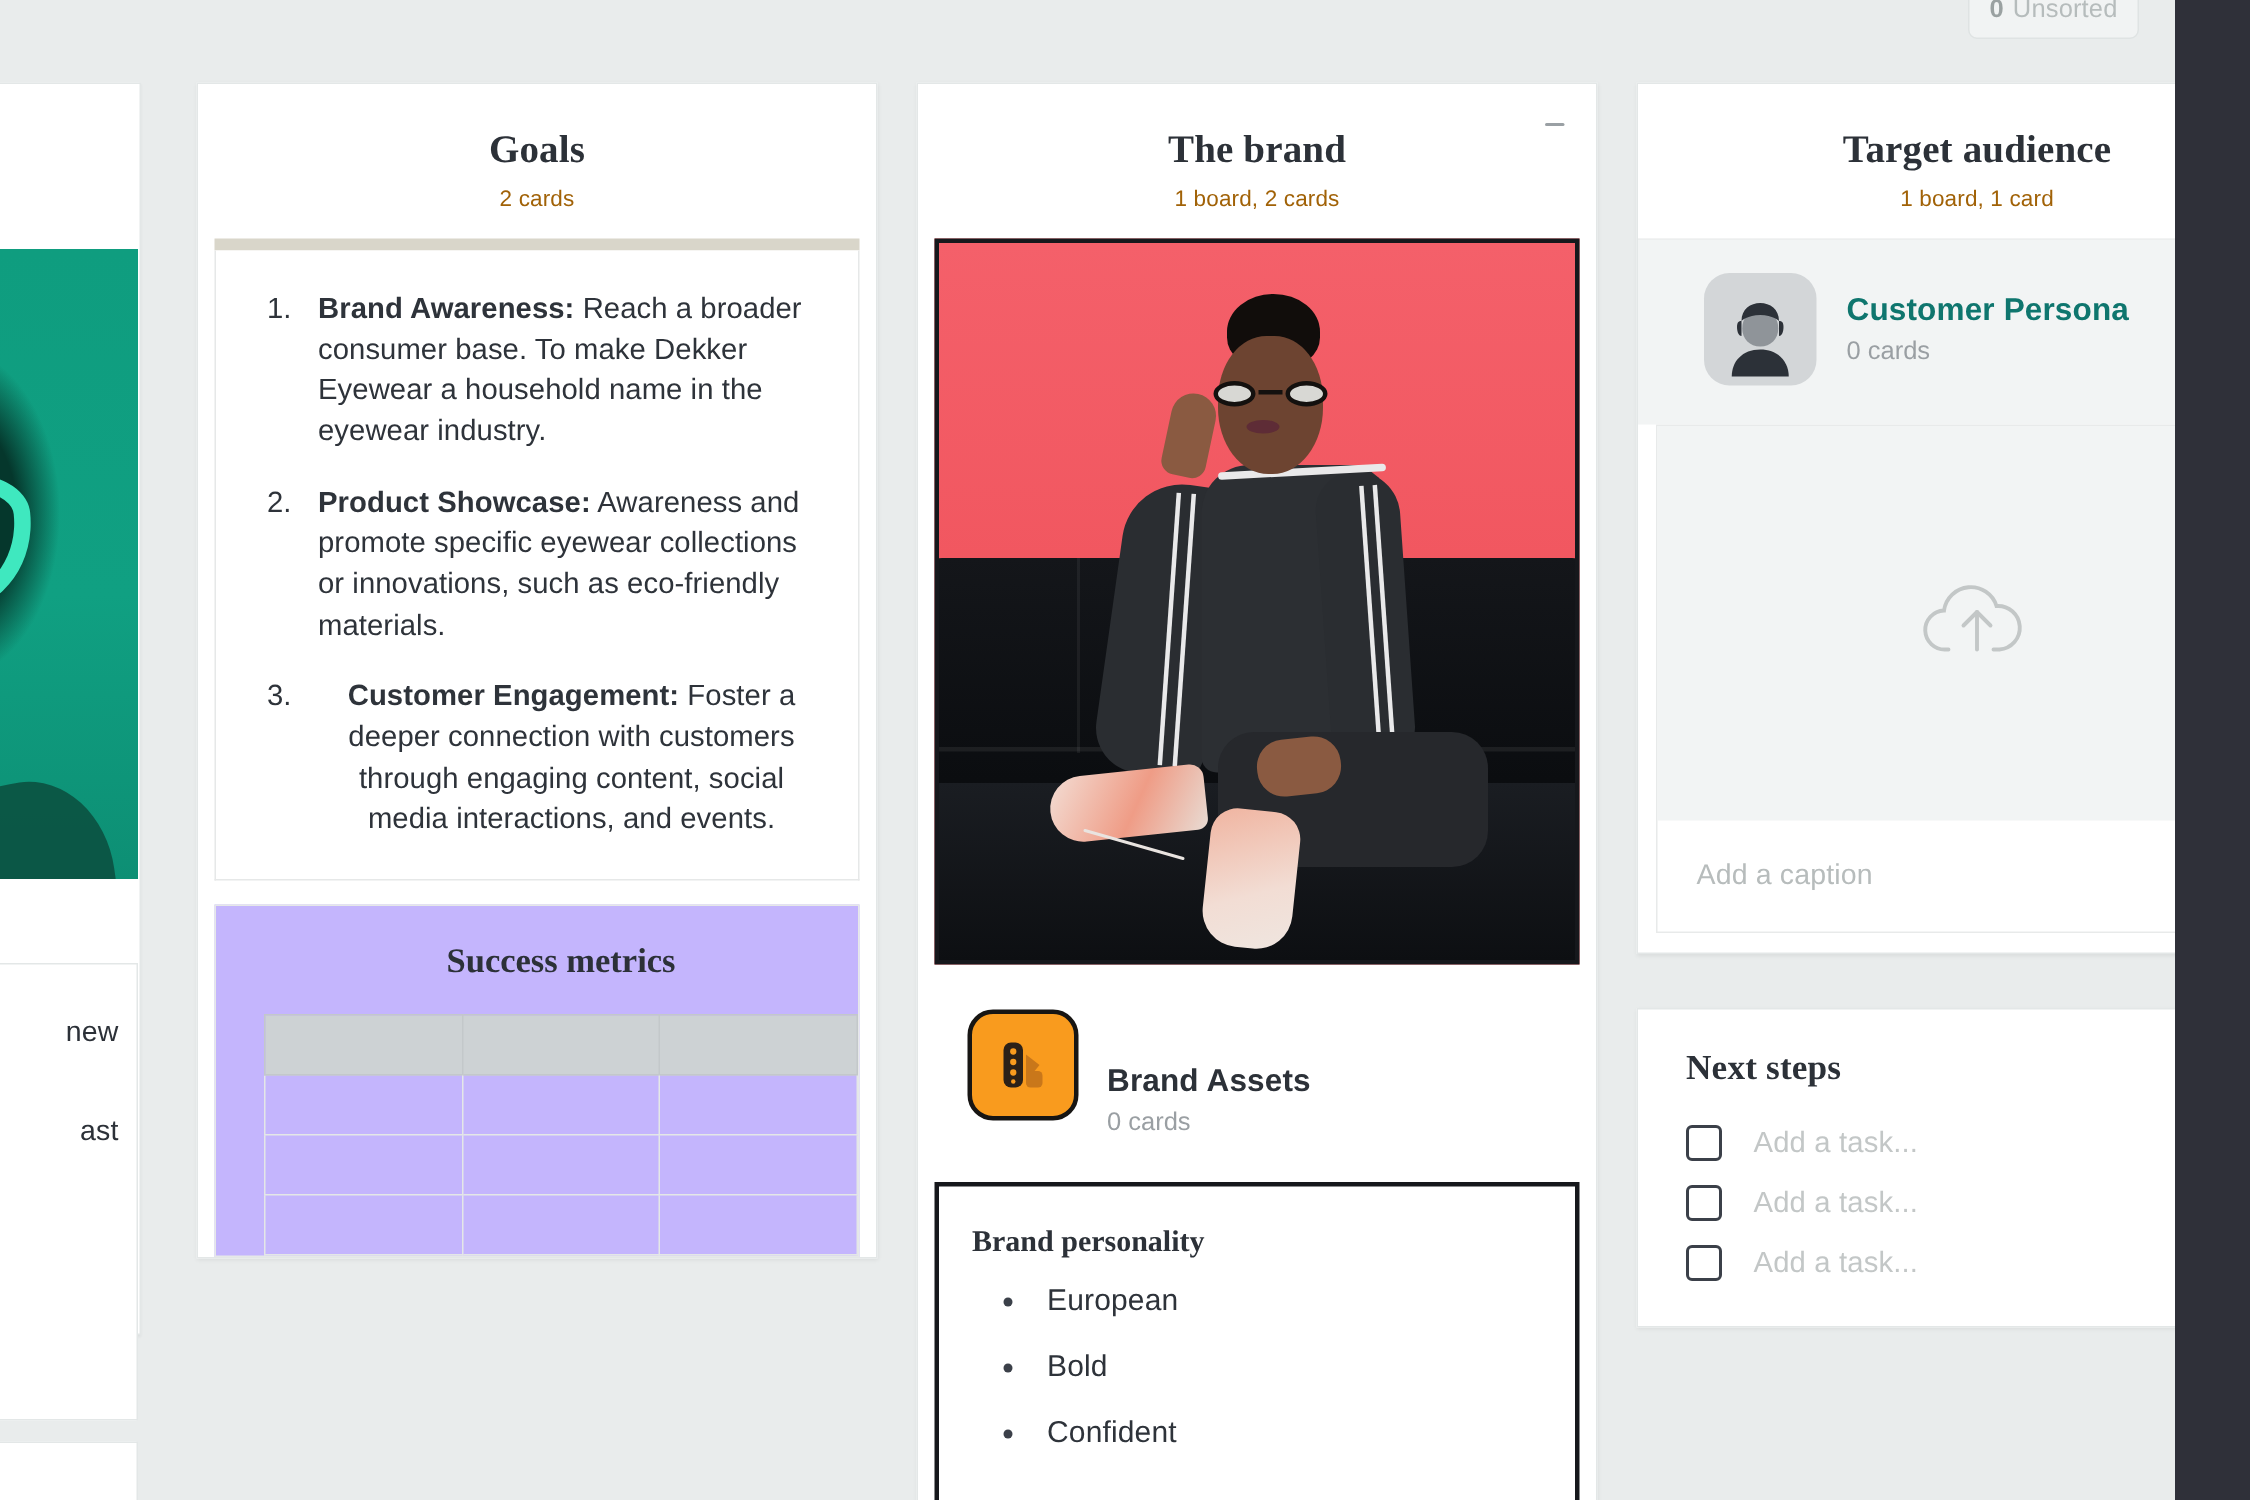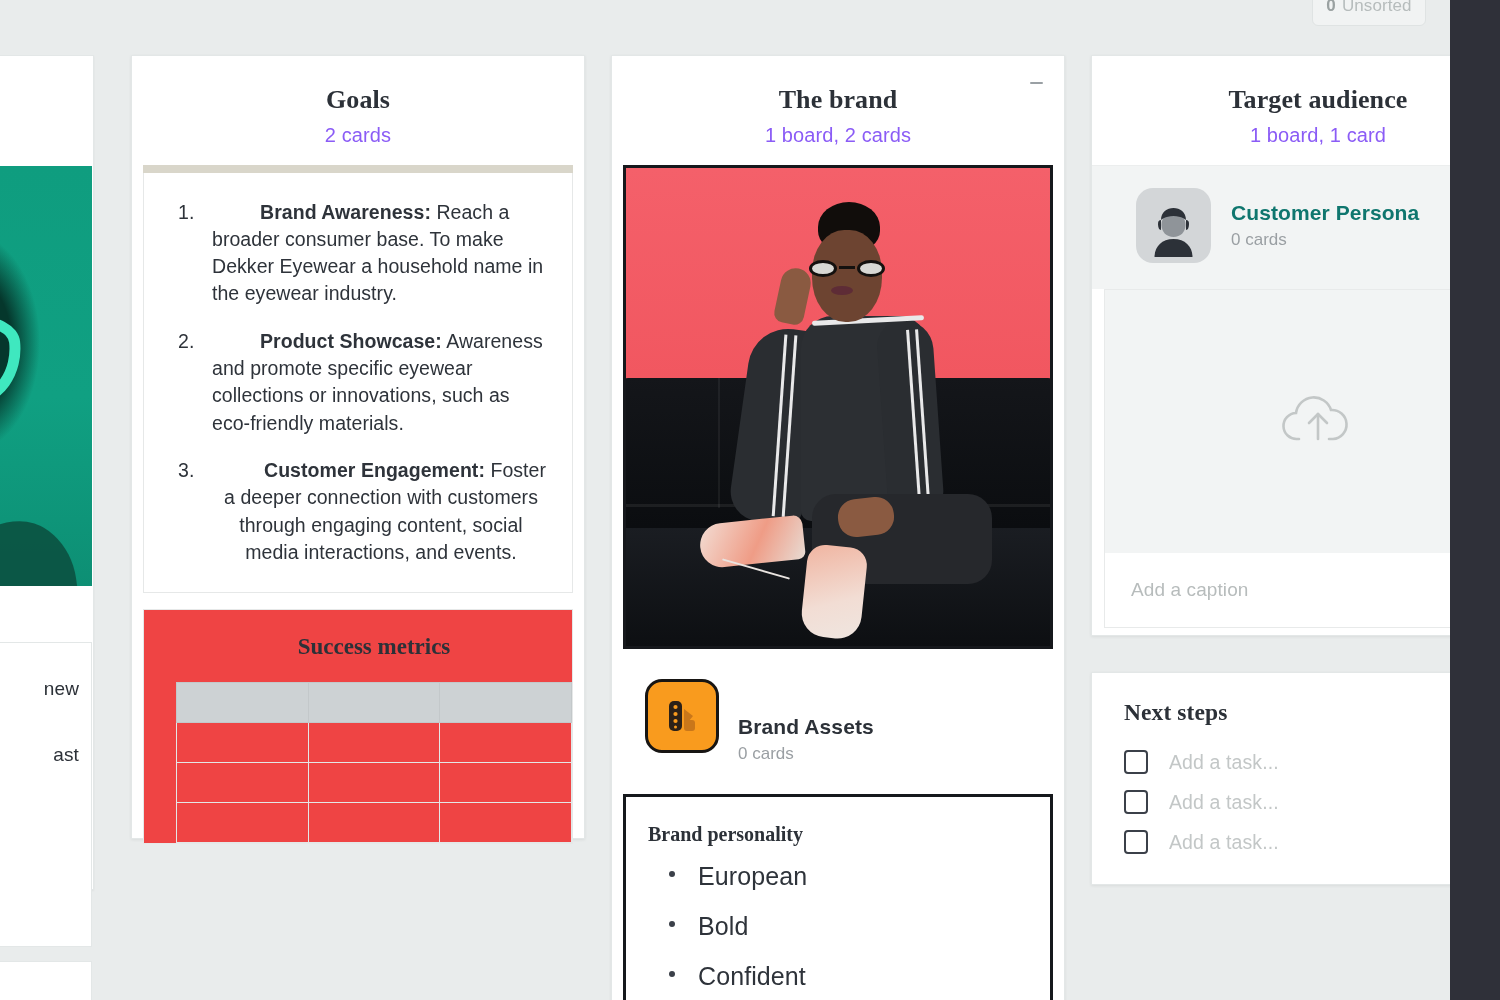--- a/index.html
+++ b/index.html
@@ -55,22 +55,22 @@
   .col-title {
     font-family: "Liberation Serif", serif;
     font-weight: 700;
     font-size: 26px;
     color: #2c3138;
     letter-spacing: .1px;
     line-height: 1.1;
   }
   .col-sub {
     margin-top: 9px;
-    font-size: 20px;
-    color: #8b5cf6;
+    font-size: 15px;
+    color: #a16207;
     letter-spacing: .1px;
   }
 
   .minimize-btn {
     position: absolute;
     top: 16px;
     right: 17px;
     width: 22px;
     height: 22px;
     display: flex;
@@ -180,26 +180,26 @@
   }
   .goals-list li:last-child { margin-bottom: 0; text-align: center; }
   .goals-list li::before {
     content: counter(gl) ".";
     position: absolute;
     left: 18px;
     top: 0;
     color: #2e333a;
     font-size: 19.5px;
   }
-  .goals-list li b { font-weight: 700; margin-left: 48px; }
+  .goals-list li b { font-weight: 700; }
 
   .metrics-card {
     margin: 16px 11px 0;
     border: 1px solid #e6e8e8;
-    background: #ef4444;
+    background: #c4b5fd;
     padding-left: 32px;
   }
   .metrics-title {
     font-family: "Liberation Serif", serif;
     font-weight: 700;
     font-size: 23px;
     color: #2c3138;
     text-align: center;
     padding: 24px 10px 22px;
   }
@@ -448,21 +448,21 @@
     color: #2c3138;
     margin-bottom: 16px;
   }
   .personality-list {
     list-style: none;
     padding-left: 8px;
   }
   .personality-list li {
     position: relative;
     padding-left: 42px;
-    font-size: 25px;
+    font-size: 20px;
     color: #2e333a;
     margin-bottom: 21px;
     letter-spacing: .1px;
   }
   .personality-list li::before {
     content: "";
     position: absolute;
     left: 13px; top: 9px;
     width: 6px; height: 6px;
     border-radius: 50%;

